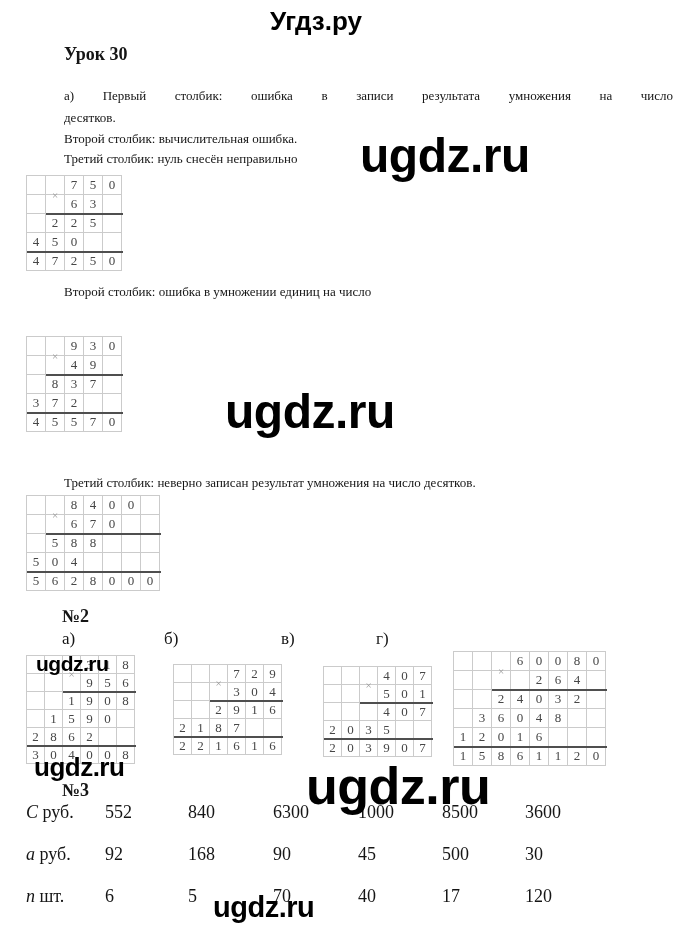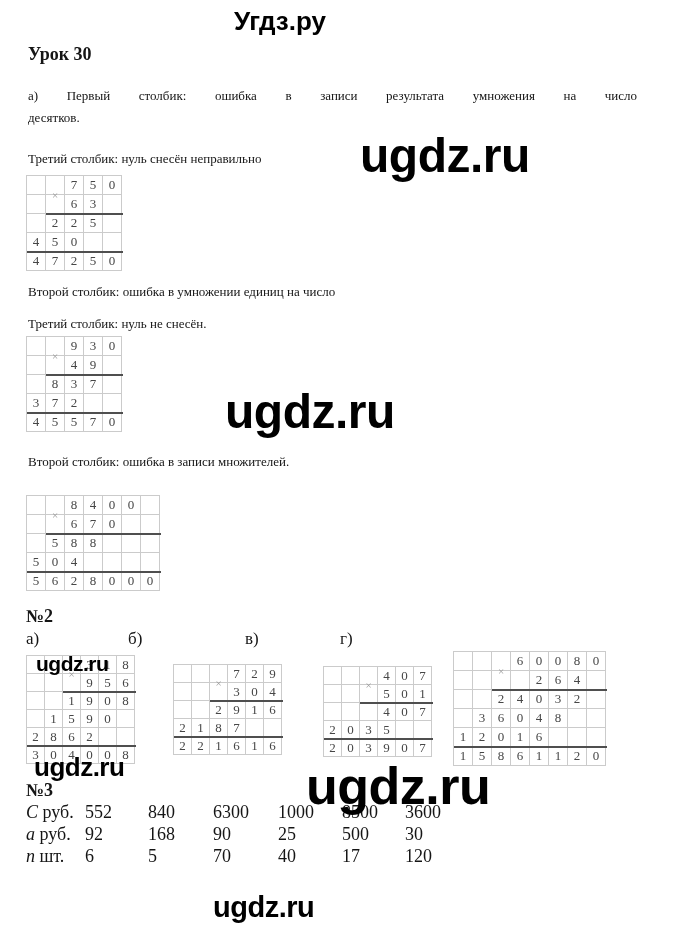--- a/index.html
+++ b/index.html
@@ -1,53 +1,54 @@
 <!DOCTYPE html>
 <html><head>
 <meta charset="utf-8">
 <style>
   html,body{margin:0;padding:0;background:#ffffff;}
   .page{position:relative;width:680px;height:931px;background:#ffffff;overflow:hidden;
         font-family:"Liberation Serif",serif;color:#151515;}
-  .abs{position:absolute;}
+  .abs{position:absolute;padding-left:36px;}
   .site-header{font-family:"Liberation Sans",sans-serif;font-weight:700;font-size:26px;color:#000;}
   .h-bold{font-weight:700;font-size:18px;line-height:21px;white-space:nowrap;}
   .tline{font-size:13px;line-height:20px;white-space:nowrap;}
   .tjustify{white-space:normal;text-align:justify;text-align-last:justify;width:609px;}
   .wm{position:absolute;font-family:"Liberation Sans",sans-serif;font-weight:700;color:#000;
       line-height:1;letter-spacing:-0.5px;z-index:6;white-space:nowrap;}
   .wm-inline{font-family:"Liberation Sans",sans-serif;font-weight:700;font-size:23px;
       letter-spacing:-0.5px;color:#000;}
   .mulgrid{position:absolute;display:grid;background:#fff;border-top:1px solid #cbcbcb;
       border-left:1px solid #cbcbcb;z-index:2;}
   .cs19{--cs:19;}
   .cs18{--cs:18;}
   .cell{border-right:1px solid #cbcbcb;border-bottom:1px solid #cbcbcb;display:flex;
       align-items:center;justify-content:center;font-size:13px;color:#464646;overflow:visible;}
   .cell.mul span{transform:translateY(calc(var(--cs) * 0.5px));color:#9b9b9b;font-size:11px;
       position:relative;z-index:3;}
   .dline{position:absolute;height:2px;background:#4f4f4f;z-index:4;}
   .n2label{font-size:17px;line-height:20px;}
   .n3table{position:absolute;display:grid;grid-template-columns:59px 63px 65px 65px 64px 63px 60px;
-      font-size:18px;line-height:22px;}
+      font-size:18px;line-height:22px;gap:20px;}
   .n3table .vr{font-style:italic;}
   .n3cell{height:22px;}
 </style>
 </head>
 <body>
 
 <div class="page">
 
   <div class="abs site-header" style="left:0;top:6px;width:560px;text-align:center;">Угдз.ру</div>
 
   <div class="abs h-bold" style="left:28px;top:44px;">Урок 30</div>
 
 
   <div class="abs tline tjustify" style="left:28px;top:86px;">а) Первый столбик: ошибка в записи результата умножения на число</div>
   <div class="abs tline" style="left:28px;top:108px;">десятков.</div>
+  <div class="abs tline" style="left:28px;top:129px;">Второй столбик: вычислительная ошибка.</div>
   <div class="abs tline" style="left:28px;top:149px;">Третий столбик: нуль снесён неправильно</div>
   <div class="wm" style="left:360px;top:132px;font-size:48px;">ugdz.ru</div>
 
   <div class="mulgrid cs19" style="left: 26px; top: 175px; grid-template-columns: repeat(5, 19px); grid-auto-rows: 19px;">
       <div class="cell"></div>
       <div class="cell mul">
         <span>×</span>
       </div>
       <div class="cell">
         <span>7</span>
@@ -102,21 +103,20 @@
         <span>5</span>
       </div>
       <div class="cell">
         <span>0</span>
       </div>
       <div class="dline" style="top: 37px; left: 19px; width: 77px;"></div>
       <div class="dline" style="top: 75px; left: 0px; width: 96px;"></div>
     </div>
 
   <div class="abs tline" style="left:28px;top:282px;">Второй столбик: ошибка в умножении единиц на число</div>
-  <div class="abs tline" style="left:28px;top:314px;">Третий столбик: нуль не снесён.</div>
 
   <div class="mulgrid cs19" style="left: 26px; top: 336px; grid-template-columns: repeat(5, 19px); grid-auto-rows: 19px;">
       <div class="cell"></div>
       <div class="cell mul">
         <span>×</span>
       </div>
       <div class="cell">
         <span>9</span>
       </div>
       <div class="cell">
@@ -170,21 +170,21 @@
       </div>
       <div class="cell">
         <span>0</span>
       </div>
       <div class="dline" style="top: 37px; left: 19px; width: 77px;"></div>
       <div class="dline" style="top: 75px; left: 0px; width: 96px;"></div>
     </div>
 
   <div class="wm" style="left:225px;top:388px;font-size:48px;">ugdz.ru</div>
 
-  <div class="abs tline" style="left:28px;top:452px;">Второй столбик: ошибка в записи множителей.</div>
+  <div class="abs tline" style="left:28px;top:473px;">Третий столбик: неверно записан результат умножения на число десятков.</div>
 
   <div class="mulgrid cs19" style="left: 26px; top: 495px; grid-template-columns: repeat(7, 19px); grid-auto-rows: 19px;">
       <div class="cell"></div>
       <div class="cell mul">
         <span>×</span>
       </div>
       <div class="cell">
         <span>8</span>
       </div>
       <div class="cell">
@@ -636,21 +636,21 @@
       <div class="n3cell">552</div>
       <div class="n3cell">840</div>
       <div class="n3cell">6300</div>
       <div class="n3cell">1000</div>
       <div class="n3cell">8500</div>
       <div class="n3cell">3600</div>
       <div class="n3cell"><span class="vr">a</span><span> руб.</span></div>
       <div class="n3cell">92</div>
       <div class="n3cell">168</div>
       <div class="n3cell">90</div>
-      <div class="n3cell">25</div>
+      <div class="n3cell">45</div>
       <div class="n3cell">500</div>
       <div class="n3cell">30</div>
       <div class="n3cell"><span class="vr">n</span><span> шт.</span></div>
       <div class="n3cell">6</div>
       <div class="n3cell">5</div>
       <div class="n3cell">70</div>
       <div class="n3cell">40</div>
       <div class="n3cell">17</div>
       <div class="n3cell">120</div>
     </div>

